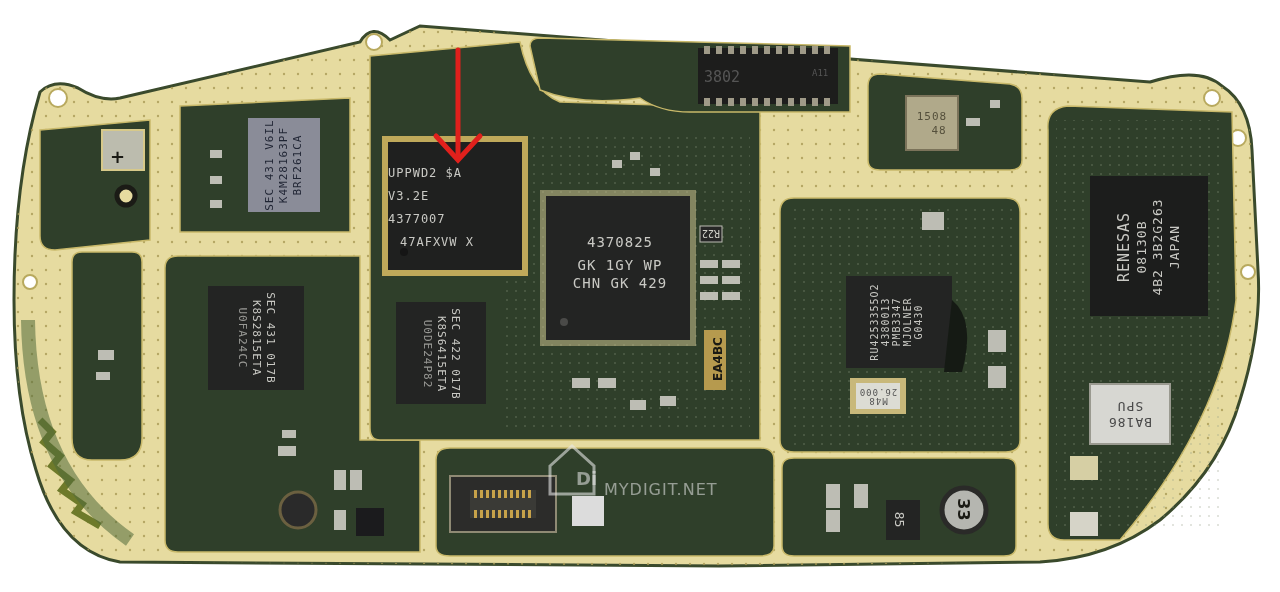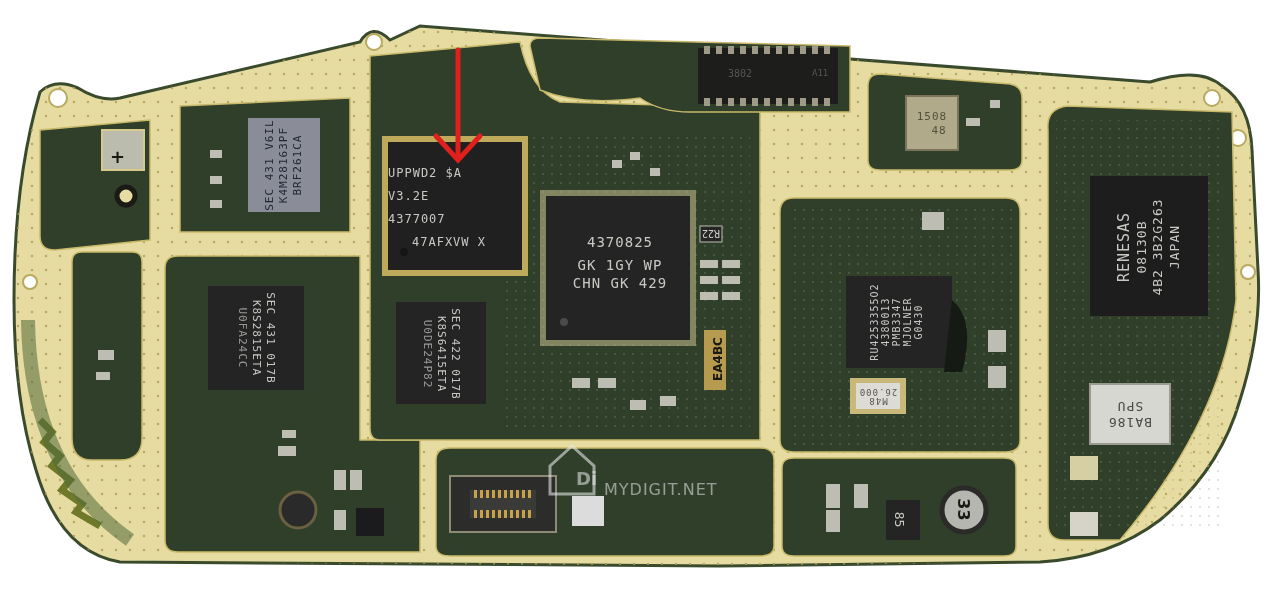--- a/index.html
+++ b/index.html
@@ -196,21 +196,21 @@
 <div class="chip rot-90" style="left:236px;top:130px;width:96px;height:70px;color:#1f2433;font-size:11px;">
   <span>SEC 431 V6IL</span>
   <span>K4M28163PF</span>
   <span>BRF261CA</span>
 </div>
 
 <div class="chip" style="left:388px;top:178px;width:120px;height:60px;font-size:12px;align-items:flex-start;gap:8px;">
   <span>UPPWD2  $A</span>
   <span>V3.2E</span>
   <span>4377007</span>
-  <span style="padding-left:24px;">47AFXVW  X</span>
+  <span style="padding-left:12px;">47AFXVW  X</span>
 </div>
 
 <div class="chip" style="left:560px;top:230px;width:120px;height:66px;font-size:14px;">
   <span>4370825</span>
   <span style="margin-top:6px;">GK 1GY WP</span>
   <span>CHN GK 429</span>
 </div>
 
 <div class="chip rot90" style="left:204px;top:306px;width:104px;height:64px;font-size:11px;">
   <span>SEC 431 017B</span>
@@ -220,21 +220,21 @@
 
 <div class="chip rot90" style="left:390px;top:322px;width:102px;height:64px;font-size:11px;">
   <span>SEC 422 017B</span>
   <span>K8S6415ETA</span>
   <span style="opacity:0.7;">U0DE24P82</span>
 </div>
 
 <div class="lbl rot180" style="left:702px;top:228px;font-size:10px;color:#cfcfc8;">R22</div>
 <div class="lbl rot-90" style="left:696px;top:352px;font:bold 12px 'DejaVu Sans',sans-serif;color:#1a1a14;">EA4BC</div>
 
-<div class="lbl" style="left:704px;top:68px;font-size:10px;color:#555;margin-left:24px;">3802</div>
+<div class="lbl" style="left:704px;top:68px;font-size:15px;color:#555;">3802</div>
 <div class="lbl" style="left:812px;top:68px;font-size:9px;color:#555;">A11</div>
 
 <div class="chip" style="left:908px;top:104px;width:48px;height:40px;font-size:11px;color:#55503c;">
   <span>1508</span>
   <span style="padding-left:14px;">48</span>
 </div>
 
 <div class="chip rot-90" style="left:1078px;top:208px;width:142px;height:78px;font-size:13px;">
   <span style="font-size:15px;">RENESAS</span>
   <span>08130B</span>

